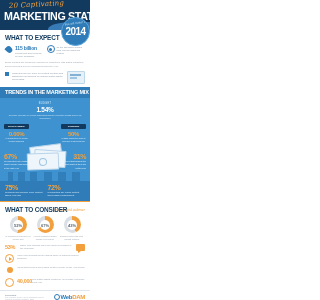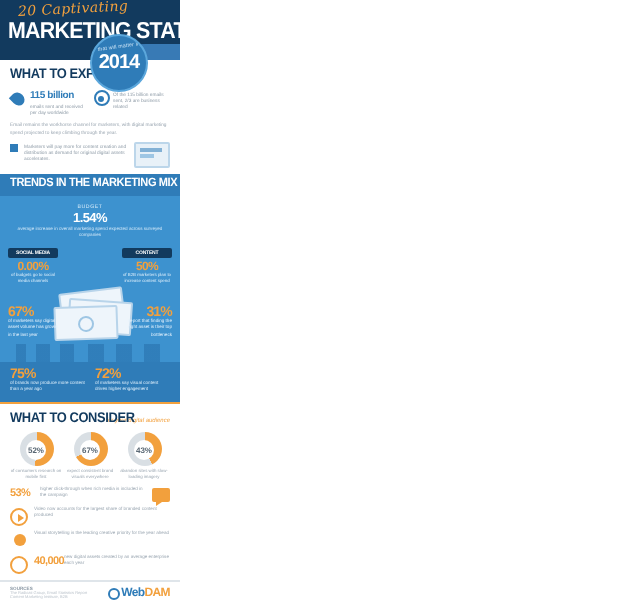--- a/index.html
+++ b/index.html
@@ -12,21 +12,21 @@
   .hdr-script{position:absolute;left:9px;top:2px;font-family:"DejaVu Serif",serif;
     font-style:italic;font-size:7px;color:#f2a03d;letter-spacing:.2px;white-space:nowrap;
     transform:rotate(-3deg);transform-origin:left center;}
   .hdr-main{position:absolute;left:4px;top:10px;font-size:11.5px;font-weight:bold;
     color:#ffffff;letter-spacing:-.4px;white-space:nowrap;
     transform:scaleX(.93);transform-origin:left center;}
   .swoosh{position:absolute;right:0;bottom:-4px;width:42px;height:12px;
     background:#3f86c4;border-radius:60% 0 0 0;opacity:.85;}
 
   
-  .badge2014{position:absolute;right:16px;top:17px;width:27px;height:27px;border-radius:50%;
+  .badge2014{position:absolute;right:0;top:17px;width:27px;height:27px;border-radius:50%;
     background:#2f7cb8;border:1.5px solid #5ba7dc;z-index:6;overflow:hidden;margin-left:15px;}
   .badge2014 .bsm{position:absolute;top:4px;left:0;right:0;text-align:center;font-size:2.6px;
     color:#cfe6f7;letter-spacing:.1px;transform:rotate(-8deg);}
   .badge2014 .byr{position:absolute;top:8px;left:0;right:0;text-align:center;font-size:10px;
     font-weight:bold;color:#ffffff;letter-spacing:-.5px;}
 
   
   .expect{background:#ffffff;padding:4px 5px 3px 5px;}
   .sec-title{font-size:7px;font-weight:bold;color:#123a5e;letter-spacing:-.2px;
     transform:scaleX(.92);transform-origin:left center;white-space:nowrap;}

